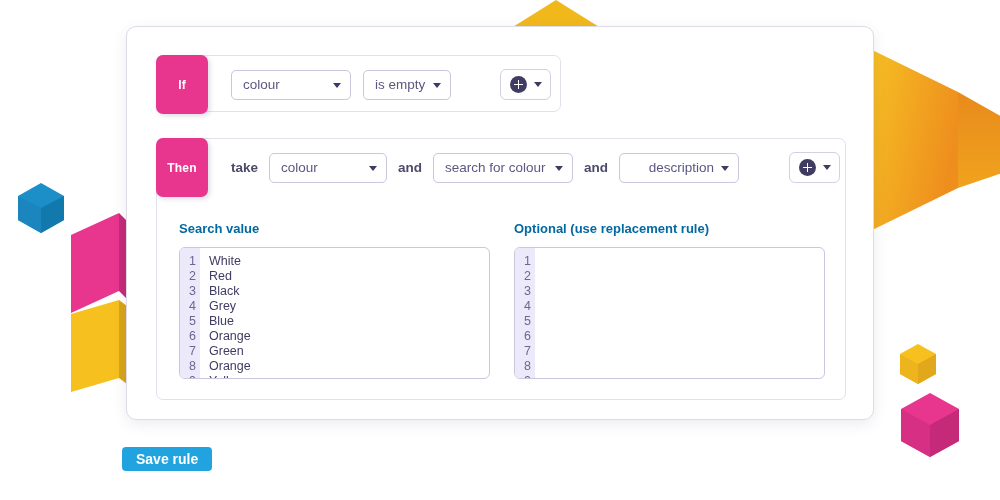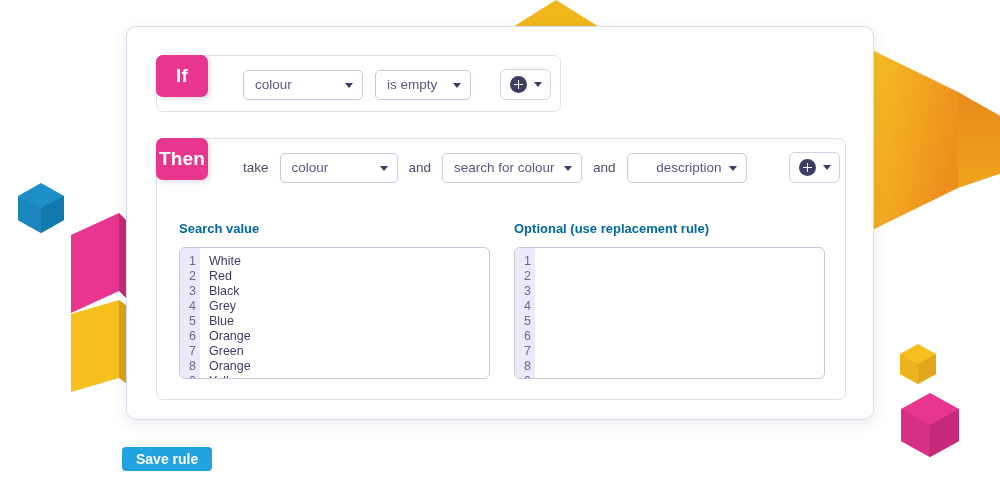--- a/index.html
+++ b/index.html
@@ -48,51 +48,51 @@
     box-sizing: border-box;
   }
   .if-block  { left: 29px; top: 28px;  width: 405px; height: 57px; }
   .then-block{ left: 29px; top: 111px; width: 690px; height: 262px; }
 
   .tag {
     position: absolute;
     left: -1px;
     top: -1px;
     width: 52px;
-    height: 42px;
+    height: 59px;
     background: #e8368f;
     border-radius: 7px;
     display: flex;
     align-items: center;
     justify-content: center;
     color: #ffffff;
-    font-size: 19px;
+    font-size: 12px;
     font-weight: bold;
     letter-spacing: .2px;
     box-shadow: 2px 2px 5px rgba(80, 60, 110, .18);
   }
 
   .row {
     position: absolute;
     left: 52px;
     top: 0;
     height: 57px;
     right: 0;
     display: flex;
     align-items: center;
     padding-left: 22px;
     box-sizing: border-box;
-    margin-left: 12px;
   }
 
   .conj {
     font-size: 13.5px;
     color: #4c4a6b;
     margin: 0 11px;
     white-space: nowrap;
+    font-weight: bold;
   }
   .conj.first { margin-left: 0; margin-right: 11px; }
 
   
   .select {
     position: relative;
     height: 30px;
     border: 1px solid #c9c6dd;
     border-radius: 5px;
     background: #ffffff;
@@ -108,21 +108,21 @@
     position: absolute;
     right: 9px;
     top: 50%;
     margin-top: -2px;
     width: 0; height: 0;
     border-left: 4.5px solid transparent;
     border-right: 4.5px solid transparent;
     border-top: 5px solid #3d3a63;
   }
   .sel-colour1 { width: 120px; }
-  .sel-isempty { width: 96px; }
+  .sel-isempty { width: 88px; }
   .sel-colour2 { width: 118px; }
   .sel-search  { width: 140px; }
   .sel-desc    { width: 120px; justify-content: flex-end; }
 
   
   .plus-btn {
     height: 31px;
     border: 1px solid #d3d0e3;
     border-radius: 6px;
     background: #ffffff;

